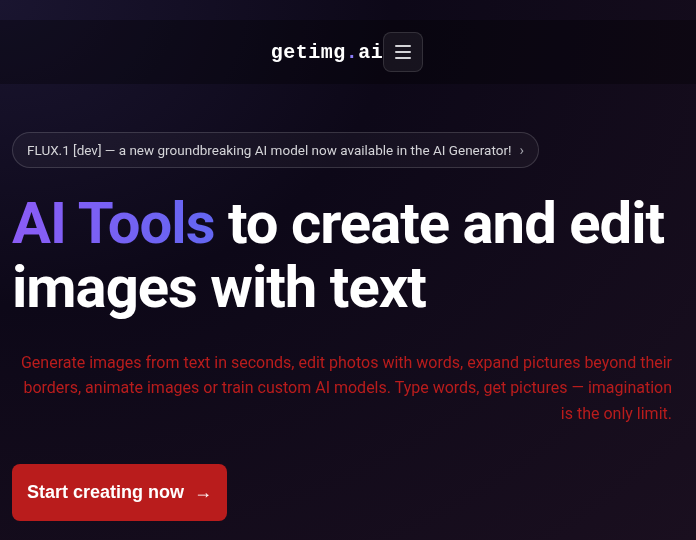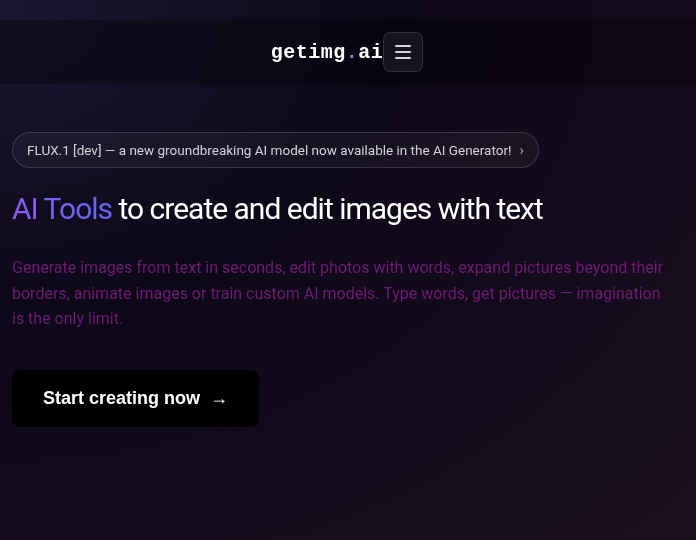--- a/index.html
+++ b/index.html
@@ -70,51 +70,52 @@
       color: #d4d4d8;
       cursor: pointer;
       margin-bottom: 24px;
       justify-content: center;
     }
     .chevron-right {
       font-size: 15px;
       color: #a1a1aa;
     }
     .hero-title {
-      font-size: 30px;
-      font-weight: 400;
+      font-size: 58px;
+      font-weight: 700;
       line-height: 1.1;
       letter-spacing: -1px;
       margin-bottom: 30px;
     }
     .gradient-text {
       background: linear-gradient(90deg, #8b5cf6 0%, #6366f1 100%);
       -webkit-background-clip: text;
       -webkit-text-fill-color: transparent;
       background-clip: text;
     }
     .subtitle {
       font-size: 21px;
       font-weight: 600;
       color: #ffffff;
       margin-bottom: 18px;
     }
     .description {
       font-size: 16px;
       line-height: 1.6;
-      color: #701a75;
+      color: #b91c1c;
       margin-bottom: 38px;
       max-width: 660px;
+      text-align: right;
     }
     .cta-button {
       display: inline-flex;
       align-items: center;
       gap: 10px;
-      padding: 18px 31px;
-      background: #000000;
+      padding: 18px 15px;
+      background: #b91c1c;
       border-radius: 8px;
       font-size: 18px;
       font-weight: 600;
       color: #ffffff;
       cursor: pointer;
       border: none;
     }
     .arrow-right {
       font-size: 18px;
     }

